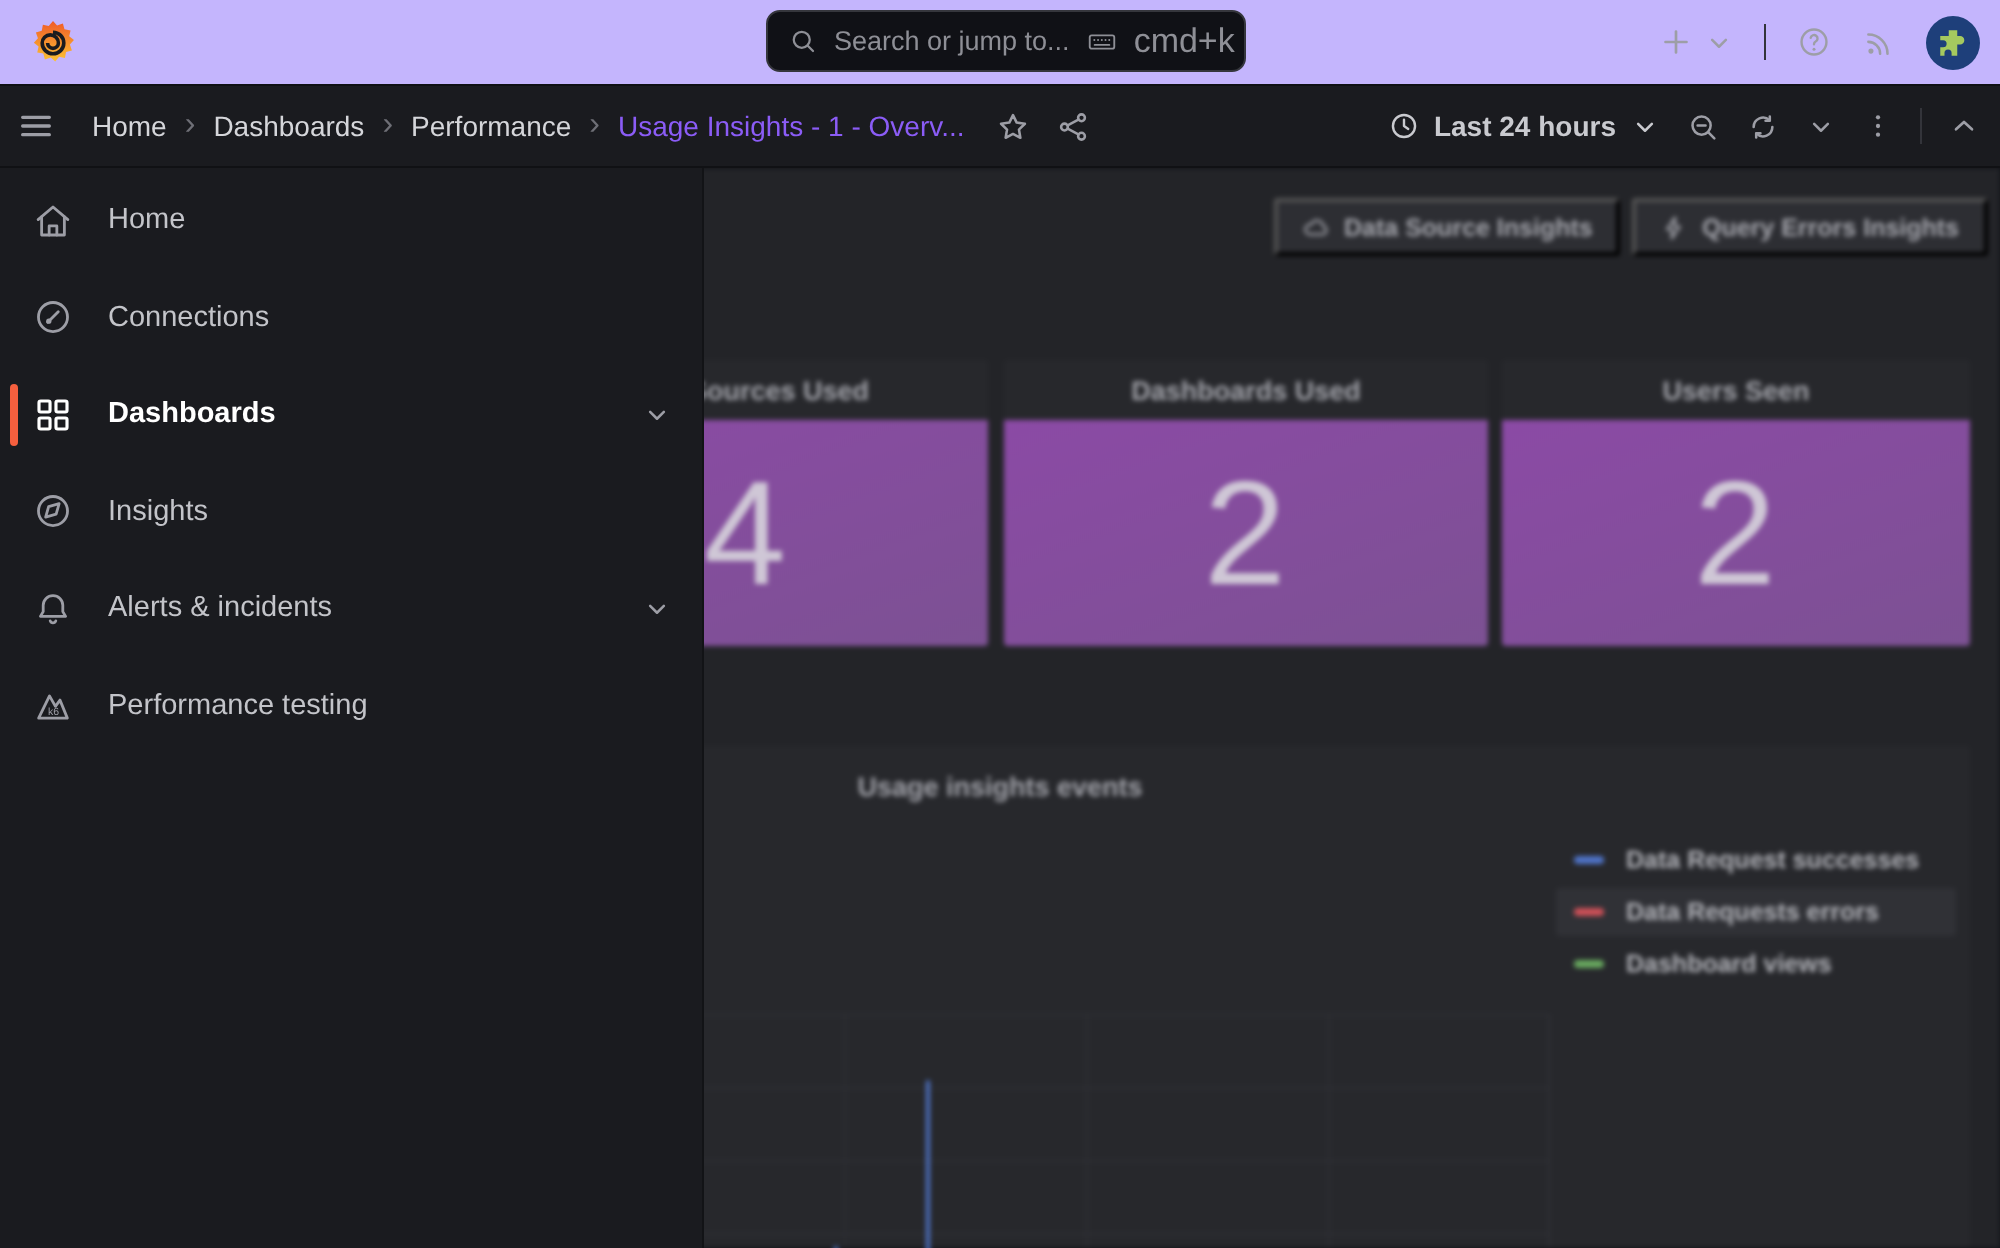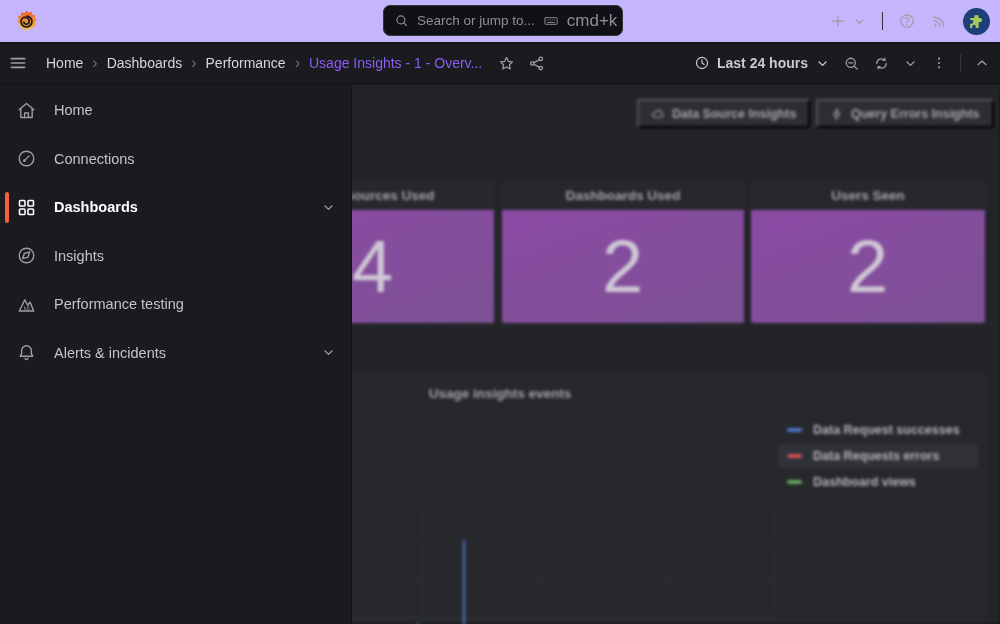--- a/index.html
+++ b/index.html
@@ -190,39 +190,39 @@
         <svg width="21" height="21" viewBox="0 0 24 24" fill="none" stroke="currentColor" stroke-width="1.6" stroke-linecap="round" stroke-linejoin="round">
           <circle cx="12" cy="12" r="8.3"></circle>
           <path d="M9.5 9.5l6-1.7-1.7 6-6 1.7z"></path>
         </svg>
       </span>
       <span class="side-label">Insights</span>
     </div>
     <div class="side-item">
       <span class="side-icon">
         <svg width="21" height="21" viewBox="0 0 24 24" fill="none" stroke="currentColor" stroke-width="1.6" stroke-linecap="round" stroke-linejoin="round">
-          <path d="M3.8 19.5L10 6.8l3.4 6L16 9.2l4.2 10.3z"></path>
-          <text x="9.2" y="17.8" font-size="6" fill="currentColor" stroke="none" font-family="Liberation Sans,sans-serif">k6</text>
-        </svg>
-      </span>
-      <span class="side-label">Performance testing</span>
-    </div>
-    <div class="side-item">
-      <span class="side-icon">
-        <svg width="21" height="21" viewBox="0 0 24 24" fill="none" stroke="currentColor" stroke-width="1.6" stroke-linecap="round" stroke-linejoin="round">
           <path d="M12 4.3a5.6 5.6 0 0 1 5.6 5.6v3.6l1.6 2.7H4.8l1.6-2.7V9.9A5.6 5.6 0 0 1 12 4.3z"></path>
           <path d="M10.4 18.8a1.7 1.7 0 0 0 3.2 0"></path>
         </svg>
       </span>
       <span class="side-label">Alerts &amp; incidents</span>
       <span class="side-chevron">
         <svg width="15" height="15" viewBox="0 0 24 24" fill="none" stroke="currentColor" stroke-width="2" stroke-linecap="round" stroke-linejoin="round">
           <path d="M6.5 9.5L12 15l5.5-5.5"></path>
         </svg>
       </span>
+    </div>
+    <div class="side-item">
+      <span class="side-icon">
+        <svg width="21" height="21" viewBox="0 0 24 24" fill="none" stroke="currentColor" stroke-width="1.6" stroke-linecap="round" stroke-linejoin="round">
+          <path d="M3.8 19.5L10 6.8l3.4 6L16 9.2l4.2 10.3z"></path>
+          <text x="9.2" y="17.8" font-size="6" fill="currentColor" stroke="none" font-family="Liberation Sans,sans-serif">k6</text>
+        </svg>
+      </span>
+      <span class="side-label">Performance testing</span>
     </div>
   </nav>
 
 <header id="topbar">
   <div class="abs" style="left:13px; top:8px;">
     <svg width="27" height="27" viewBox="0 0 24 24">
       <defs>
           <linearGradient id="glg" x1="0" y1="1" x2="0" y2="0">
         <stop offset="0" stop-color="#fcc233"></stop>
             <stop offset="1" stop-color="#f05a28"></stop>

